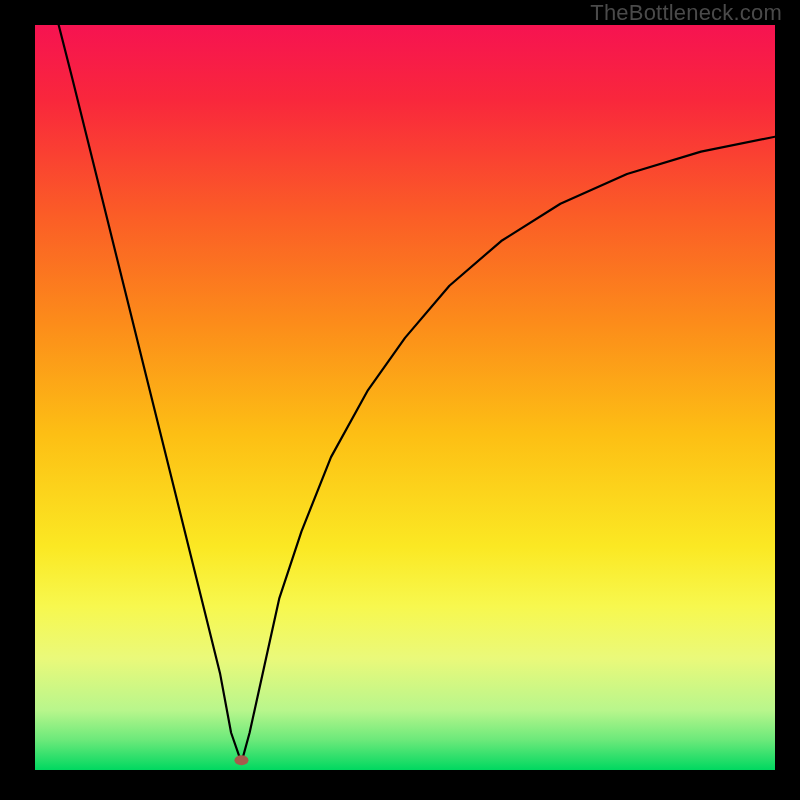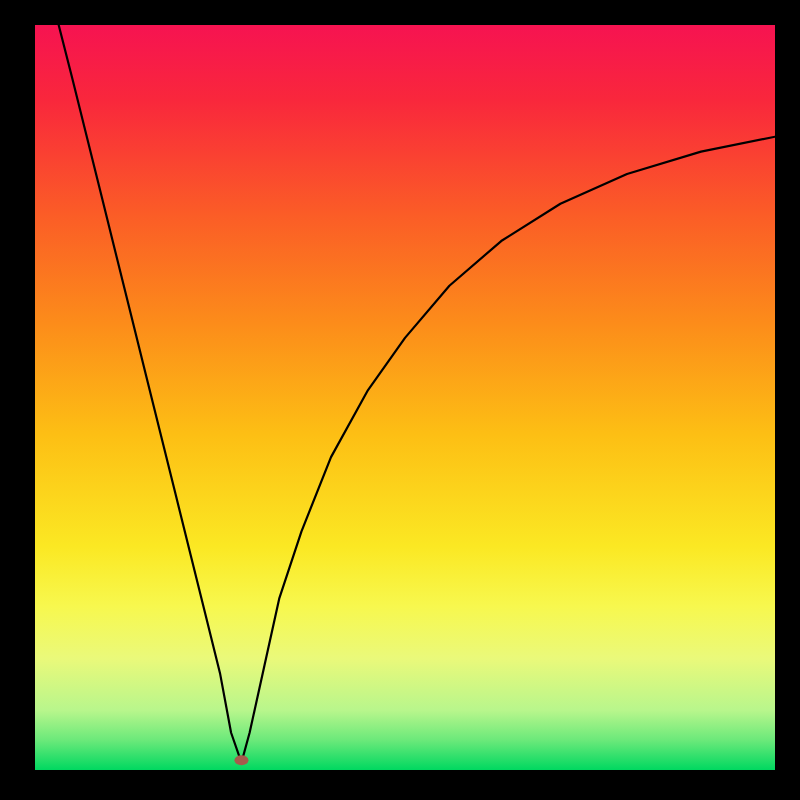--- a/index.html
+++ b/index.html
@@ -37,20 +37,21 @@
   svg.plot {
     display: block;
     width: 740px;
     height: 745px;
   }
 </style>
 </head>
 <body>
 
 <div class="frame">
+  <div class="watermark">TheBottleneck.com</div>
 
   <div class="plot-wrap">
     <svg class="plot" viewBox="0 0 740 745" preserveAspectRatio="none">
       <defs>
         <linearGradient id="bg-grad" x1="0" y1="0" x2="0" y2="1">
         <stop offset="0%" stop-color="#f61351"></stop>
             <stop offset="10%" stop-color="#f9273c"></stop>
             <stop offset="25%" stop-color="#fb5b27"></stop>
             <stop offset="40%" stop-color="#fc8c1a"></stop>
             <stop offset="55%" stop-color="#fdbf14"></stop>

